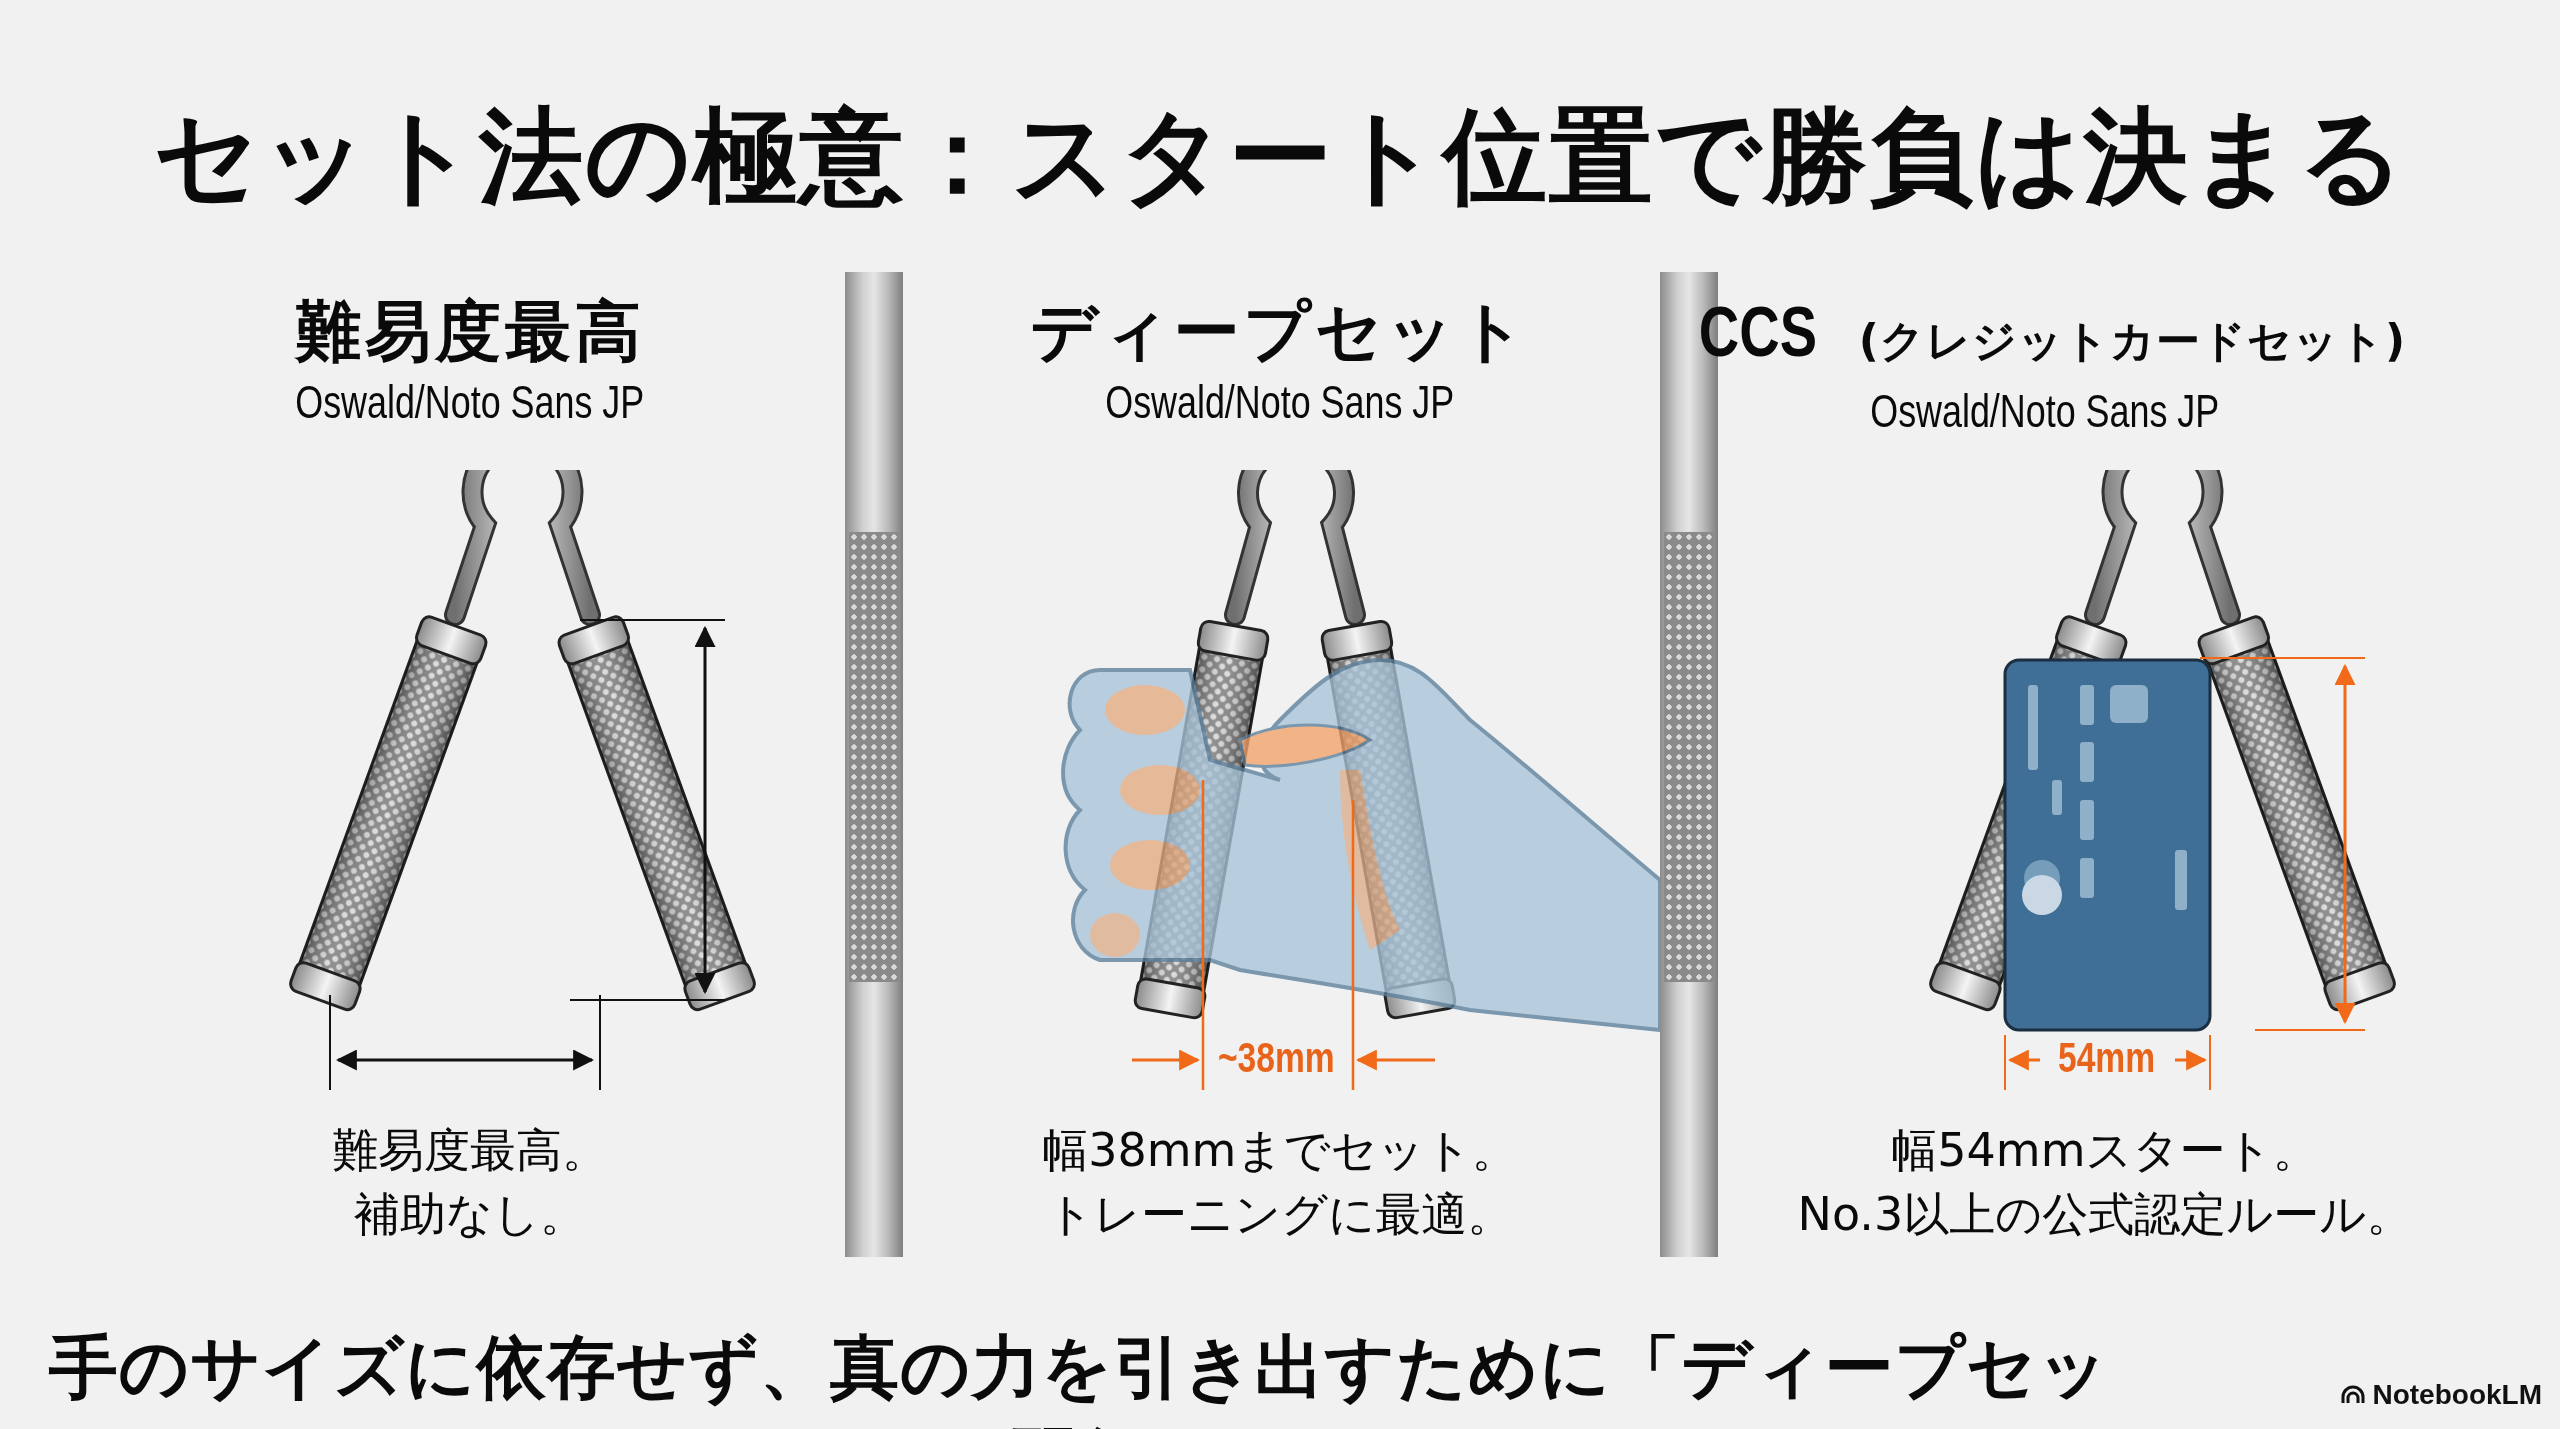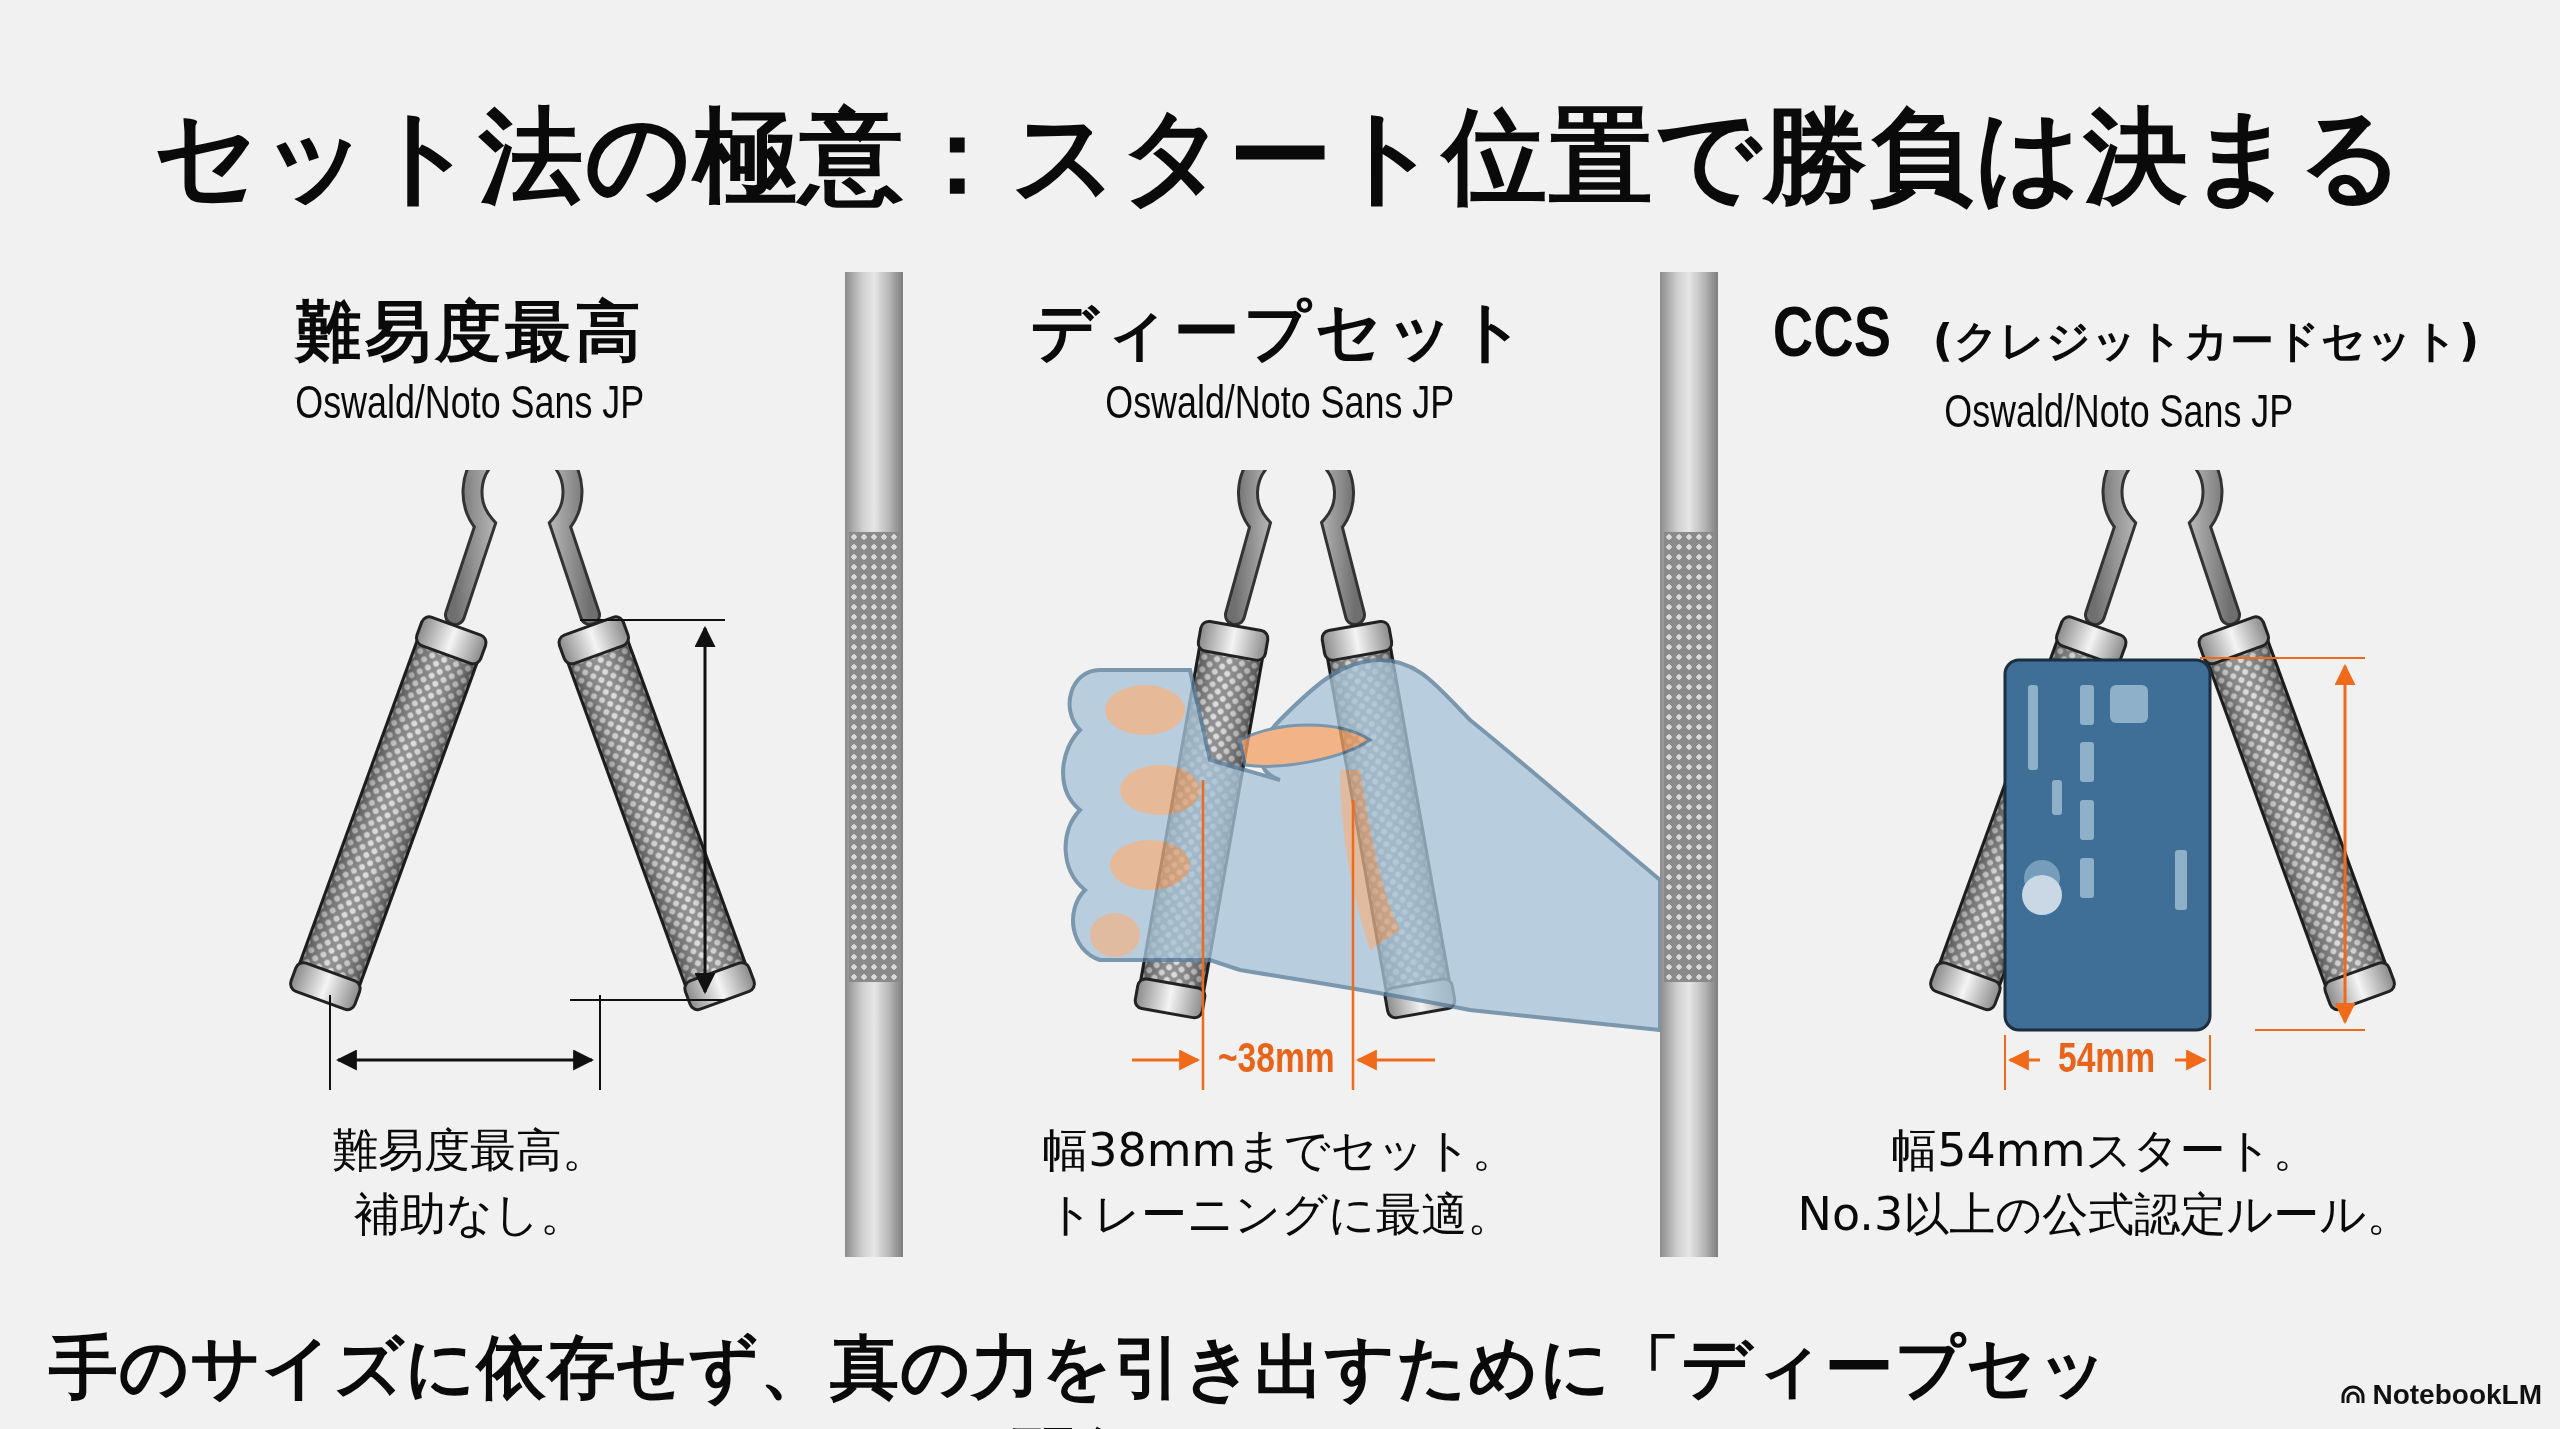--- a/index.html
+++ b/index.html
@@ -179,21 +179,21 @@
 
 <div class="desc" style="left:880px; top:1118px;text-align:center;">
   <div>幅38mmまでセット。</div>
   <div>トレーニングに最適。</div>
 </div>
 
 <div class="separator" style="left:1660px;">
     <div class="knurl"></div>
   </div>
 
-<div class="col-head" style="left:1719px; top:292px;">
+<div class="col-head" style="left:1645px; top:292px;">
   <div class="name">
     <span class="ccs">CCS</span>
     <span class="paren">(クレジットカードセット)</span>
   </div>
   <div><span class="font">Oswald/Noto Sans JP</span></div>
 </div>
 
 <svg class="illus" style="left:1880px; top:470px;" width="520" height="620" viewBox="0 0 520 620">
   <g transform="translate(95,0)">
       <use href="#gripper"></use>

